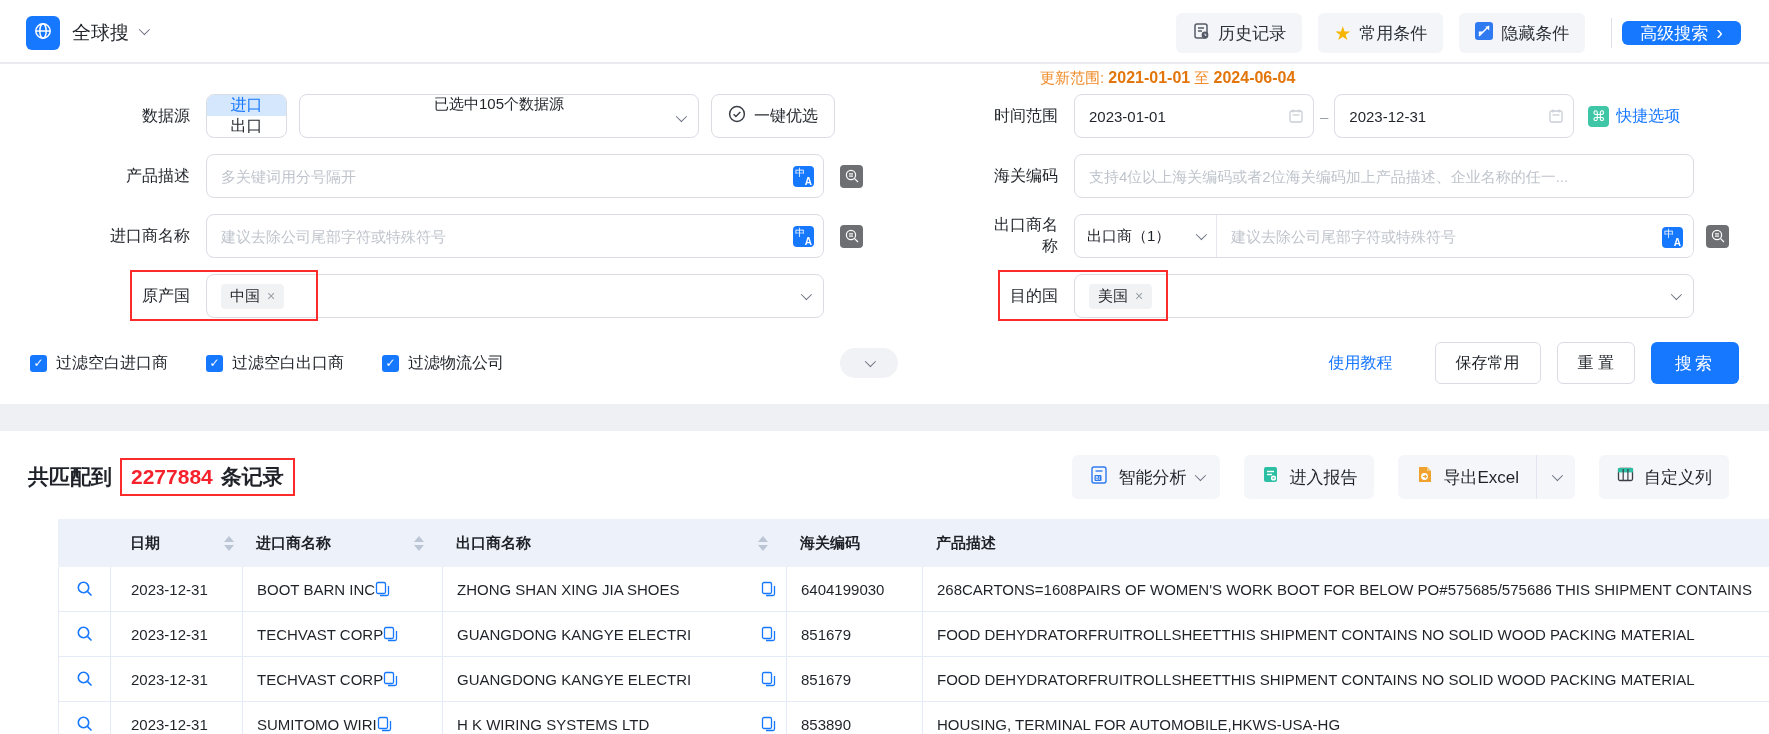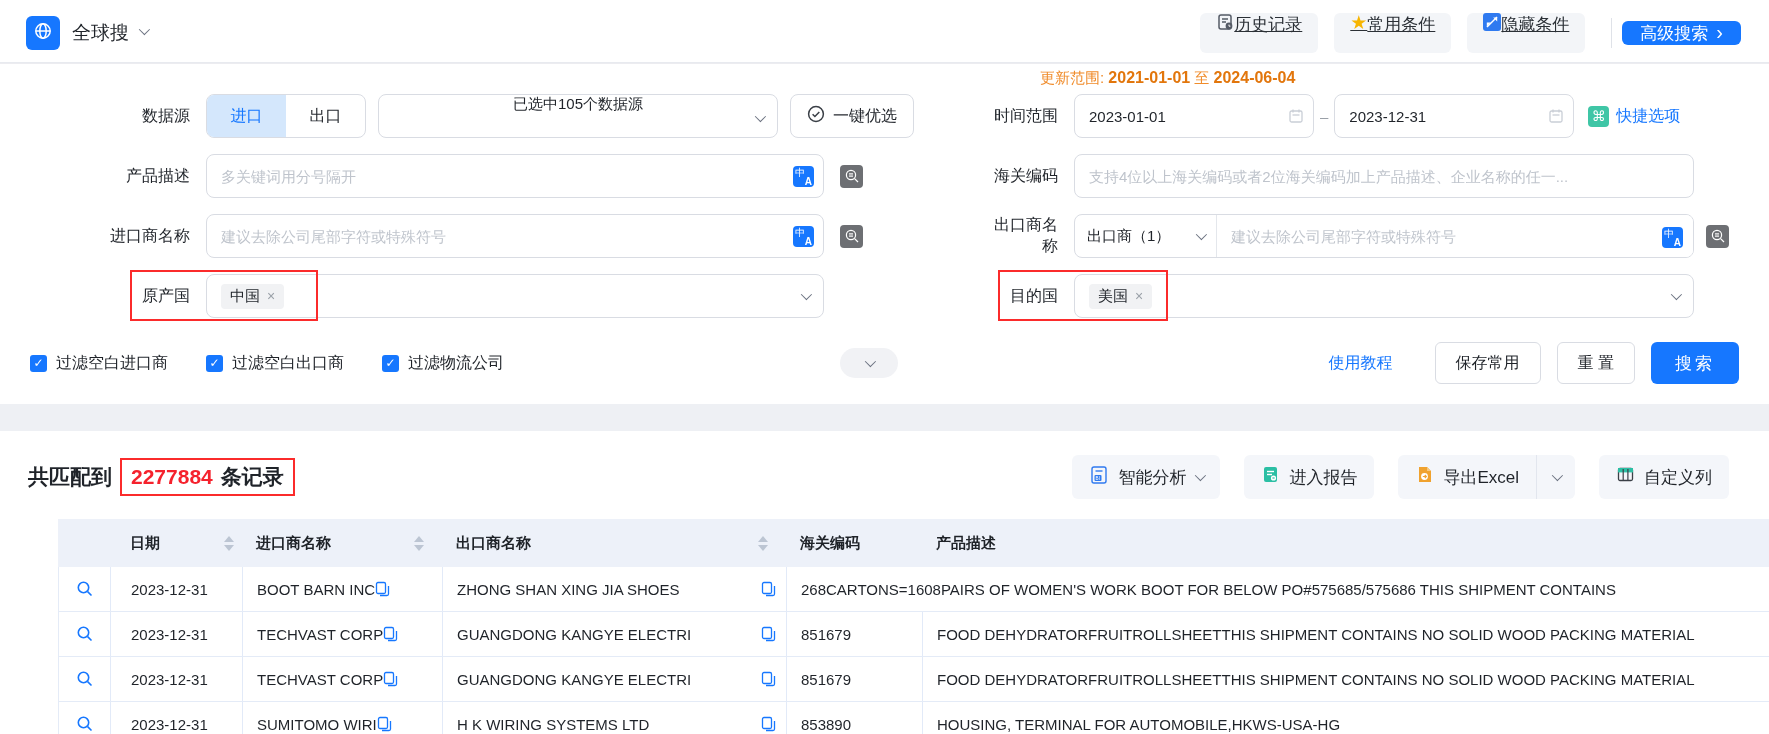--- a/index.html
+++ b/index.html
@@ -7,36 +7,36 @@
   body { font-family:"Liberation Sans","DejaVu Sans",sans-serif; color:#1f2329; }
   .page { position:relative; width:1769px; height:734px; overflow:hidden; background:#fff; }
 
   
   .topbar { height:64px; display:flex; align-items:center; padding:0 28px 0 26px; border-bottom:1px solid #ececf0; border-top:3px solid #fff; box-shadow:0 -1px 0 #e8eaef inset; }
   .logo { width:34px; height:34px; border-radius:6px; background:#1677ff; display:flex; align-items:center; justify-content:center; }
   .app-title { font-size:19px; margin-left:12px; }
   .chev { display:inline-block; width:8px; height:8px; border-right:1.7px solid #6b7280; border-bottom:1.7px solid #6b7280; transform:rotate(45deg) translateY(-2px); }
   .title-chev { margin-left:10px; margin-top:-4px; }
   .topbar-right { margin-left:auto; display:flex; align-items:center; }
-  .tb-btn { height:40px; border-radius:6px; background:#f3f5f8; display:flex; padding:0 16px; font-size:17px; color:#2b3036; margin-left:16px; cursor:pointer;text-decoration:underline; }
+  .tb-btn { height:40px; border-radius:6px; background:#f3f5f8; display:flex; align-items:center; gap:8px; padding:0 16px; font-size:17px; color:#2b3036; margin-left:16px; cursor:pointer; }
   .star-glyph { color:#f7b500; font-size:19px; line-height:1; }
   .tb-divider { width:1px; height:30px; background:#dfe2e8; margin:0 10px 0 26px; }
   .btn-primary { height:24px; border-radius:6px; background:#1677ff; color:#fff; display:flex; align-items:center; gap:8px; padding:0 18px; font-size:17px; cursor:pointer; }
   .adv-arrow { font-size:20px; line-height:1; margin-top:-2px; }
 
   
   .form-panel { position:relative; padding:30px 30px 0 30px; }
   .update-range { position:absolute; top:5px; left:1040px; font-size:15px; color:#f08c2b; }
   .update-range b { color:#e2760c; font-weight:700; font-size:16px; }
   .f-row { position:relative; display:flex; align-items:center; height:44px; margin-bottom:16px; }
   .f-label { width:160px; flex-shrink:0; text-align:right; margin-right:16px; font-size:16px; color:#1f2329; }
   .row-right { position:absolute; left:950px; top:0; height:44px; display:flex; align-items:center; }
   .r-label { width:78px; flex-shrink:0; text-align:right; margin-right:16px; font-size:16px; }
 
-  .seg { display:flex; height:44px; border:1px solid #d9dce3; border-radius:8px; overflow:hidden; background:#fff; }
+  .seg { display:flex; height:44px; border:1px solid #d9dce3; border-radius:8px; overflow:hidden; background:#fff;flex-direction:column; }
   .seg-cell { width:79px; display:flex; align-items:center; justify-content:center; font-size:16px; cursor:pointer; }
   .seg-active { background:#d4e7fc; color:#1677ff; }
 
   .sel { height:44px; border:1px solid #d9dce3; border-radius:8px; background:#fff; display:flex; align-items:center; padding:0 14px; font-size:15px; cursor:pointer; }
   .sel .chev { margin-left:auto; }
   .src-select { width:400px; margin-left:12px;flex-direction:column; }
   .opt-btn { height:44px; border:1px solid #d9dce3; border-radius:8px; background:#fff; display:flex; align-items:center; gap:8px; padding:0 16px; margin-left:12px; font-size:16px; cursor:pointer; }
 
   .inp { height:44px; border:1px solid #d9dce3; border-radius:8px; font-size:15px; padding:0 40px 0 14px; color:#1f2329; outline:none; font-family:inherit; }
   .inp::placeholder { color:#bfc4cc; }
@@ -494,20 +494,21 @@
           <span>ZHONG SHAN XING JIA SHOES</span>
           <span class="copy-icon">
               <svg width="15" height="16" viewBox="0 0 15 16">
                 <g stroke="#1677ff" stroke-width="1.3" fill="none">
                   <rect x="1.5" y="1.5" width="9" height="11" rx="1.5"></rect>
                   <path d="M5 14.5h7a1.5 1.5 0 0 0 1.5-1.5V5"></path>
                 </g>
               </svg>
             </span>
         </div>
+        <div class="c-hs">6404199030</div>
         <div class="c-desc">268CARTONS=1608PAIRS OF WOMEN'S WORK BOOT FOR BELOW PO#575685/575686 THIS SHIPMENT CONTAINS</div>
       </div>
 
       <div class="t-row">
         <div class="c-mag">
             <span class="mag-icon">
               <svg width="18" height="18" viewBox="0 0 18 18">
                 <g stroke="#1677ff" stroke-width="1.6" fill="none">
                   <circle cx="7.5" cy="7.5" r="5.2"></circle>
                   <line x1="11.6" y1="11.6" x2="15.5" y2="15.5"></line>

